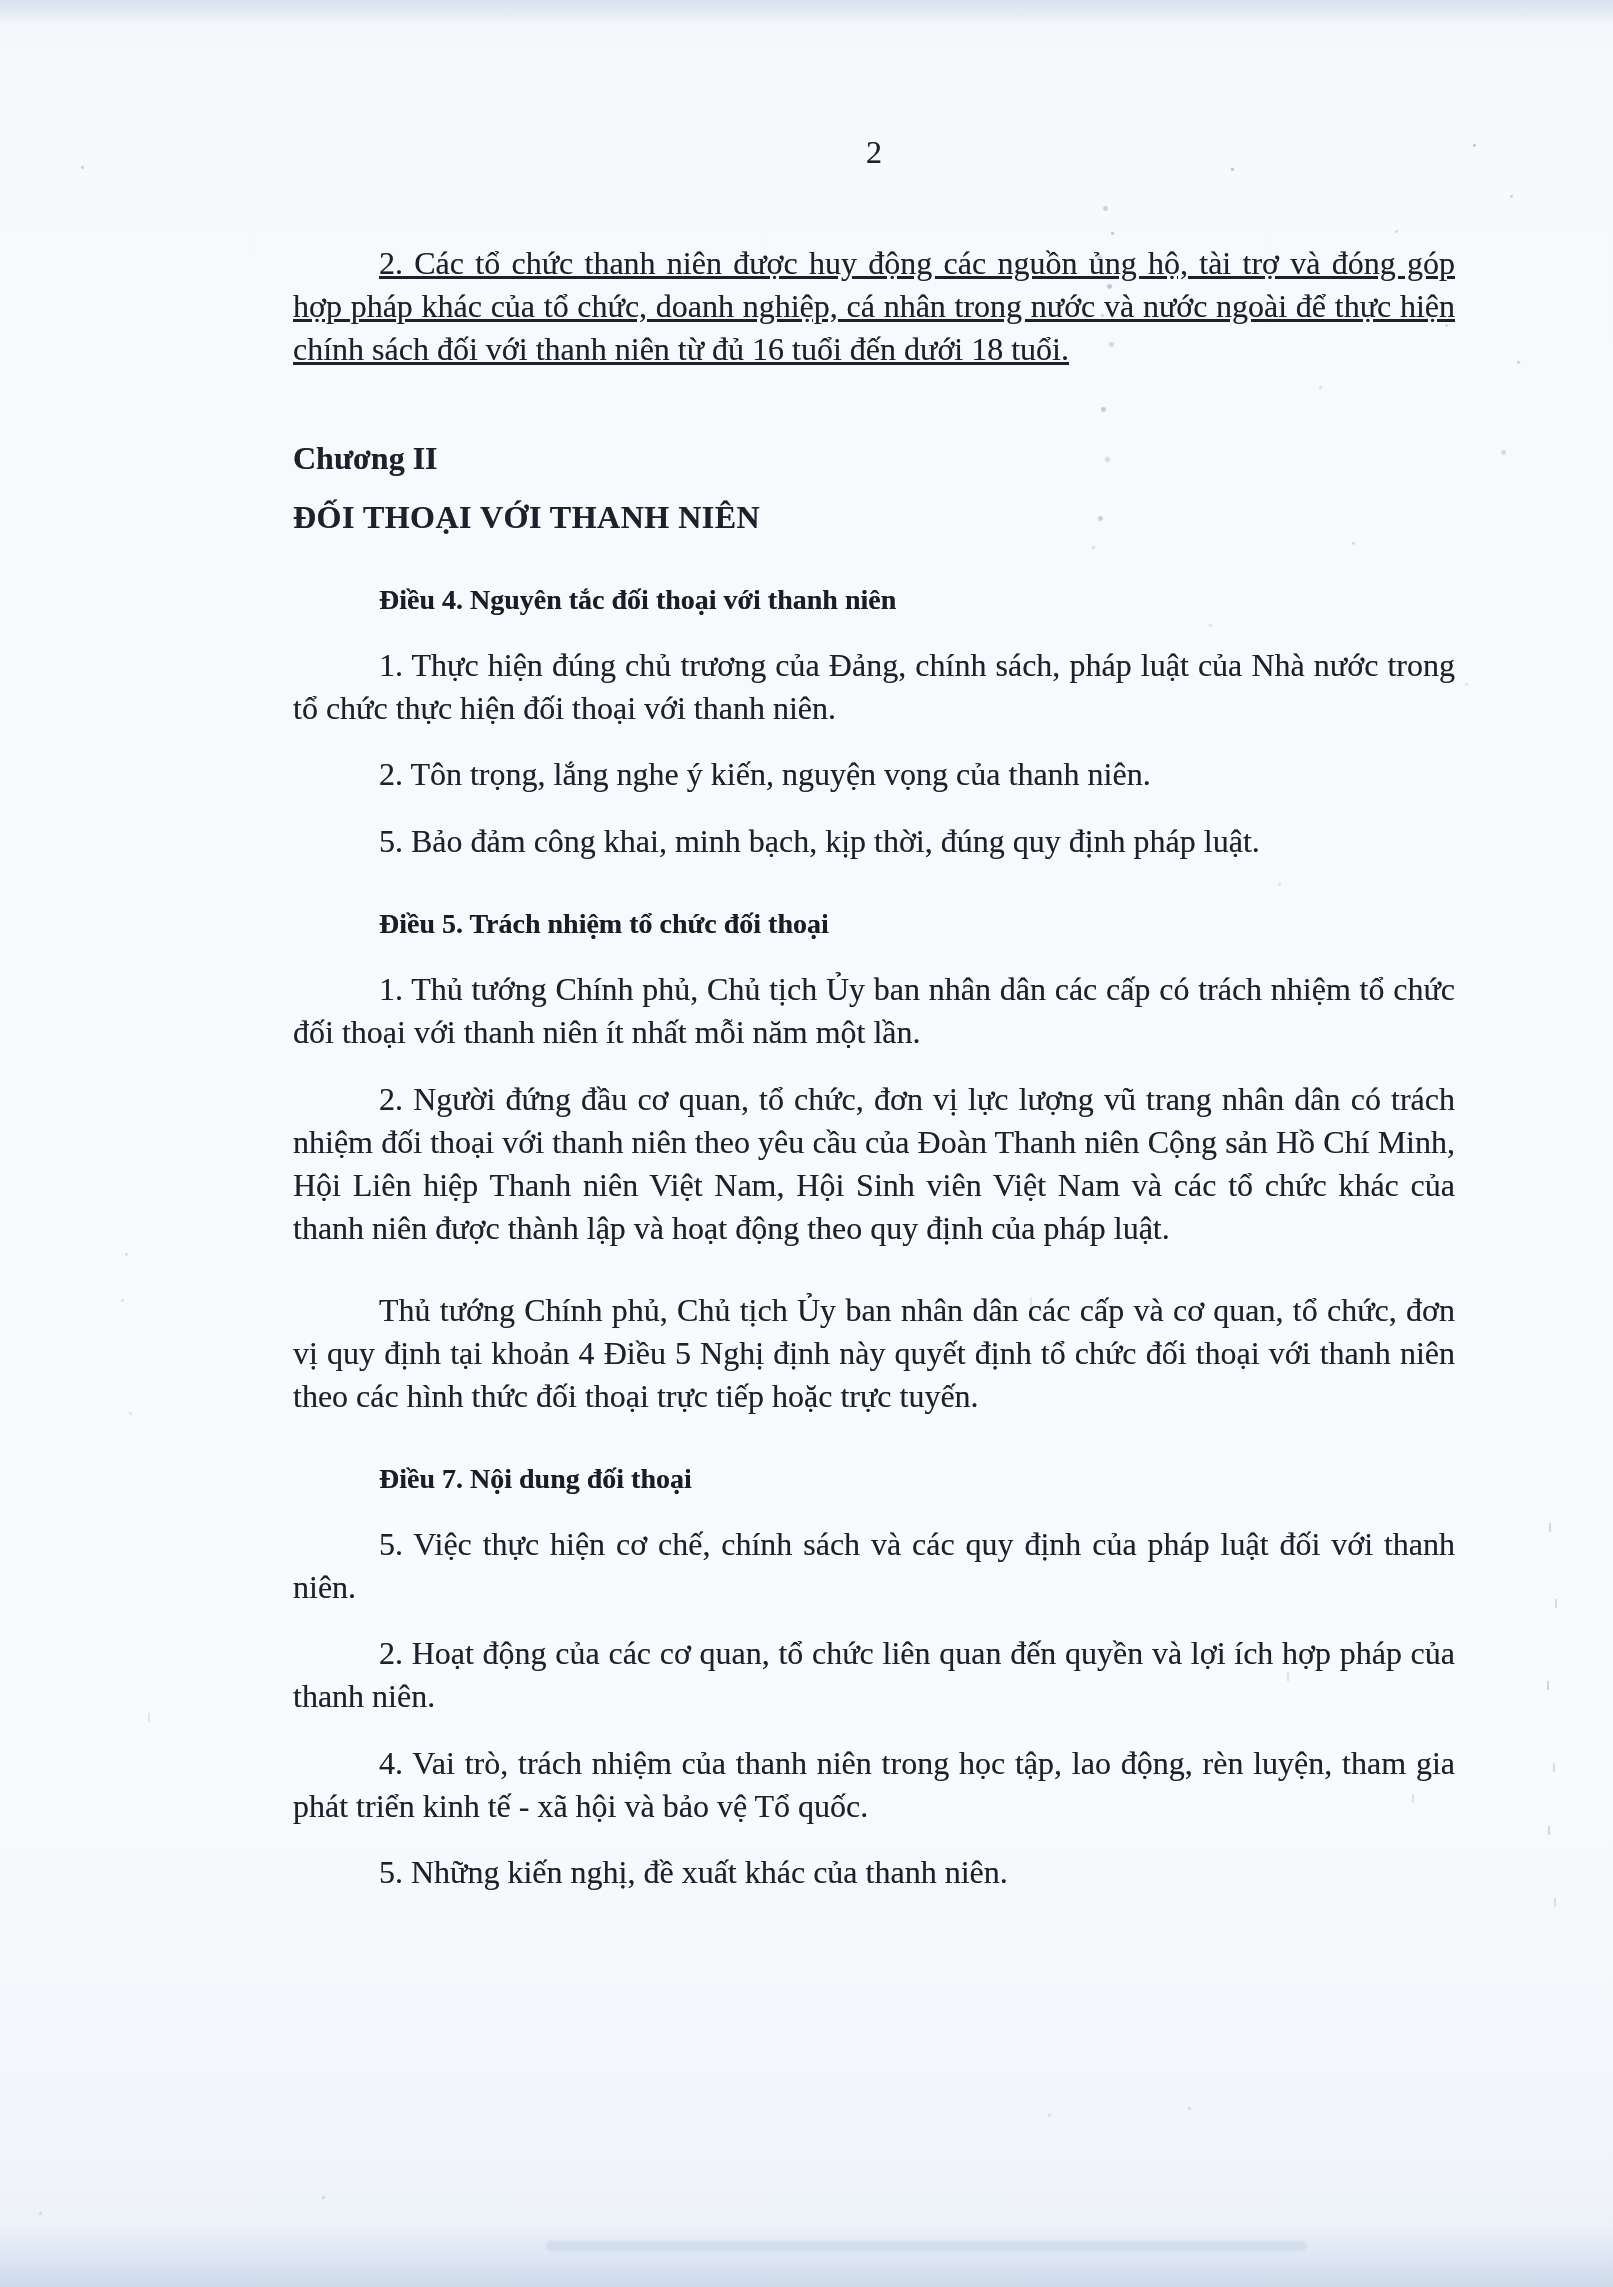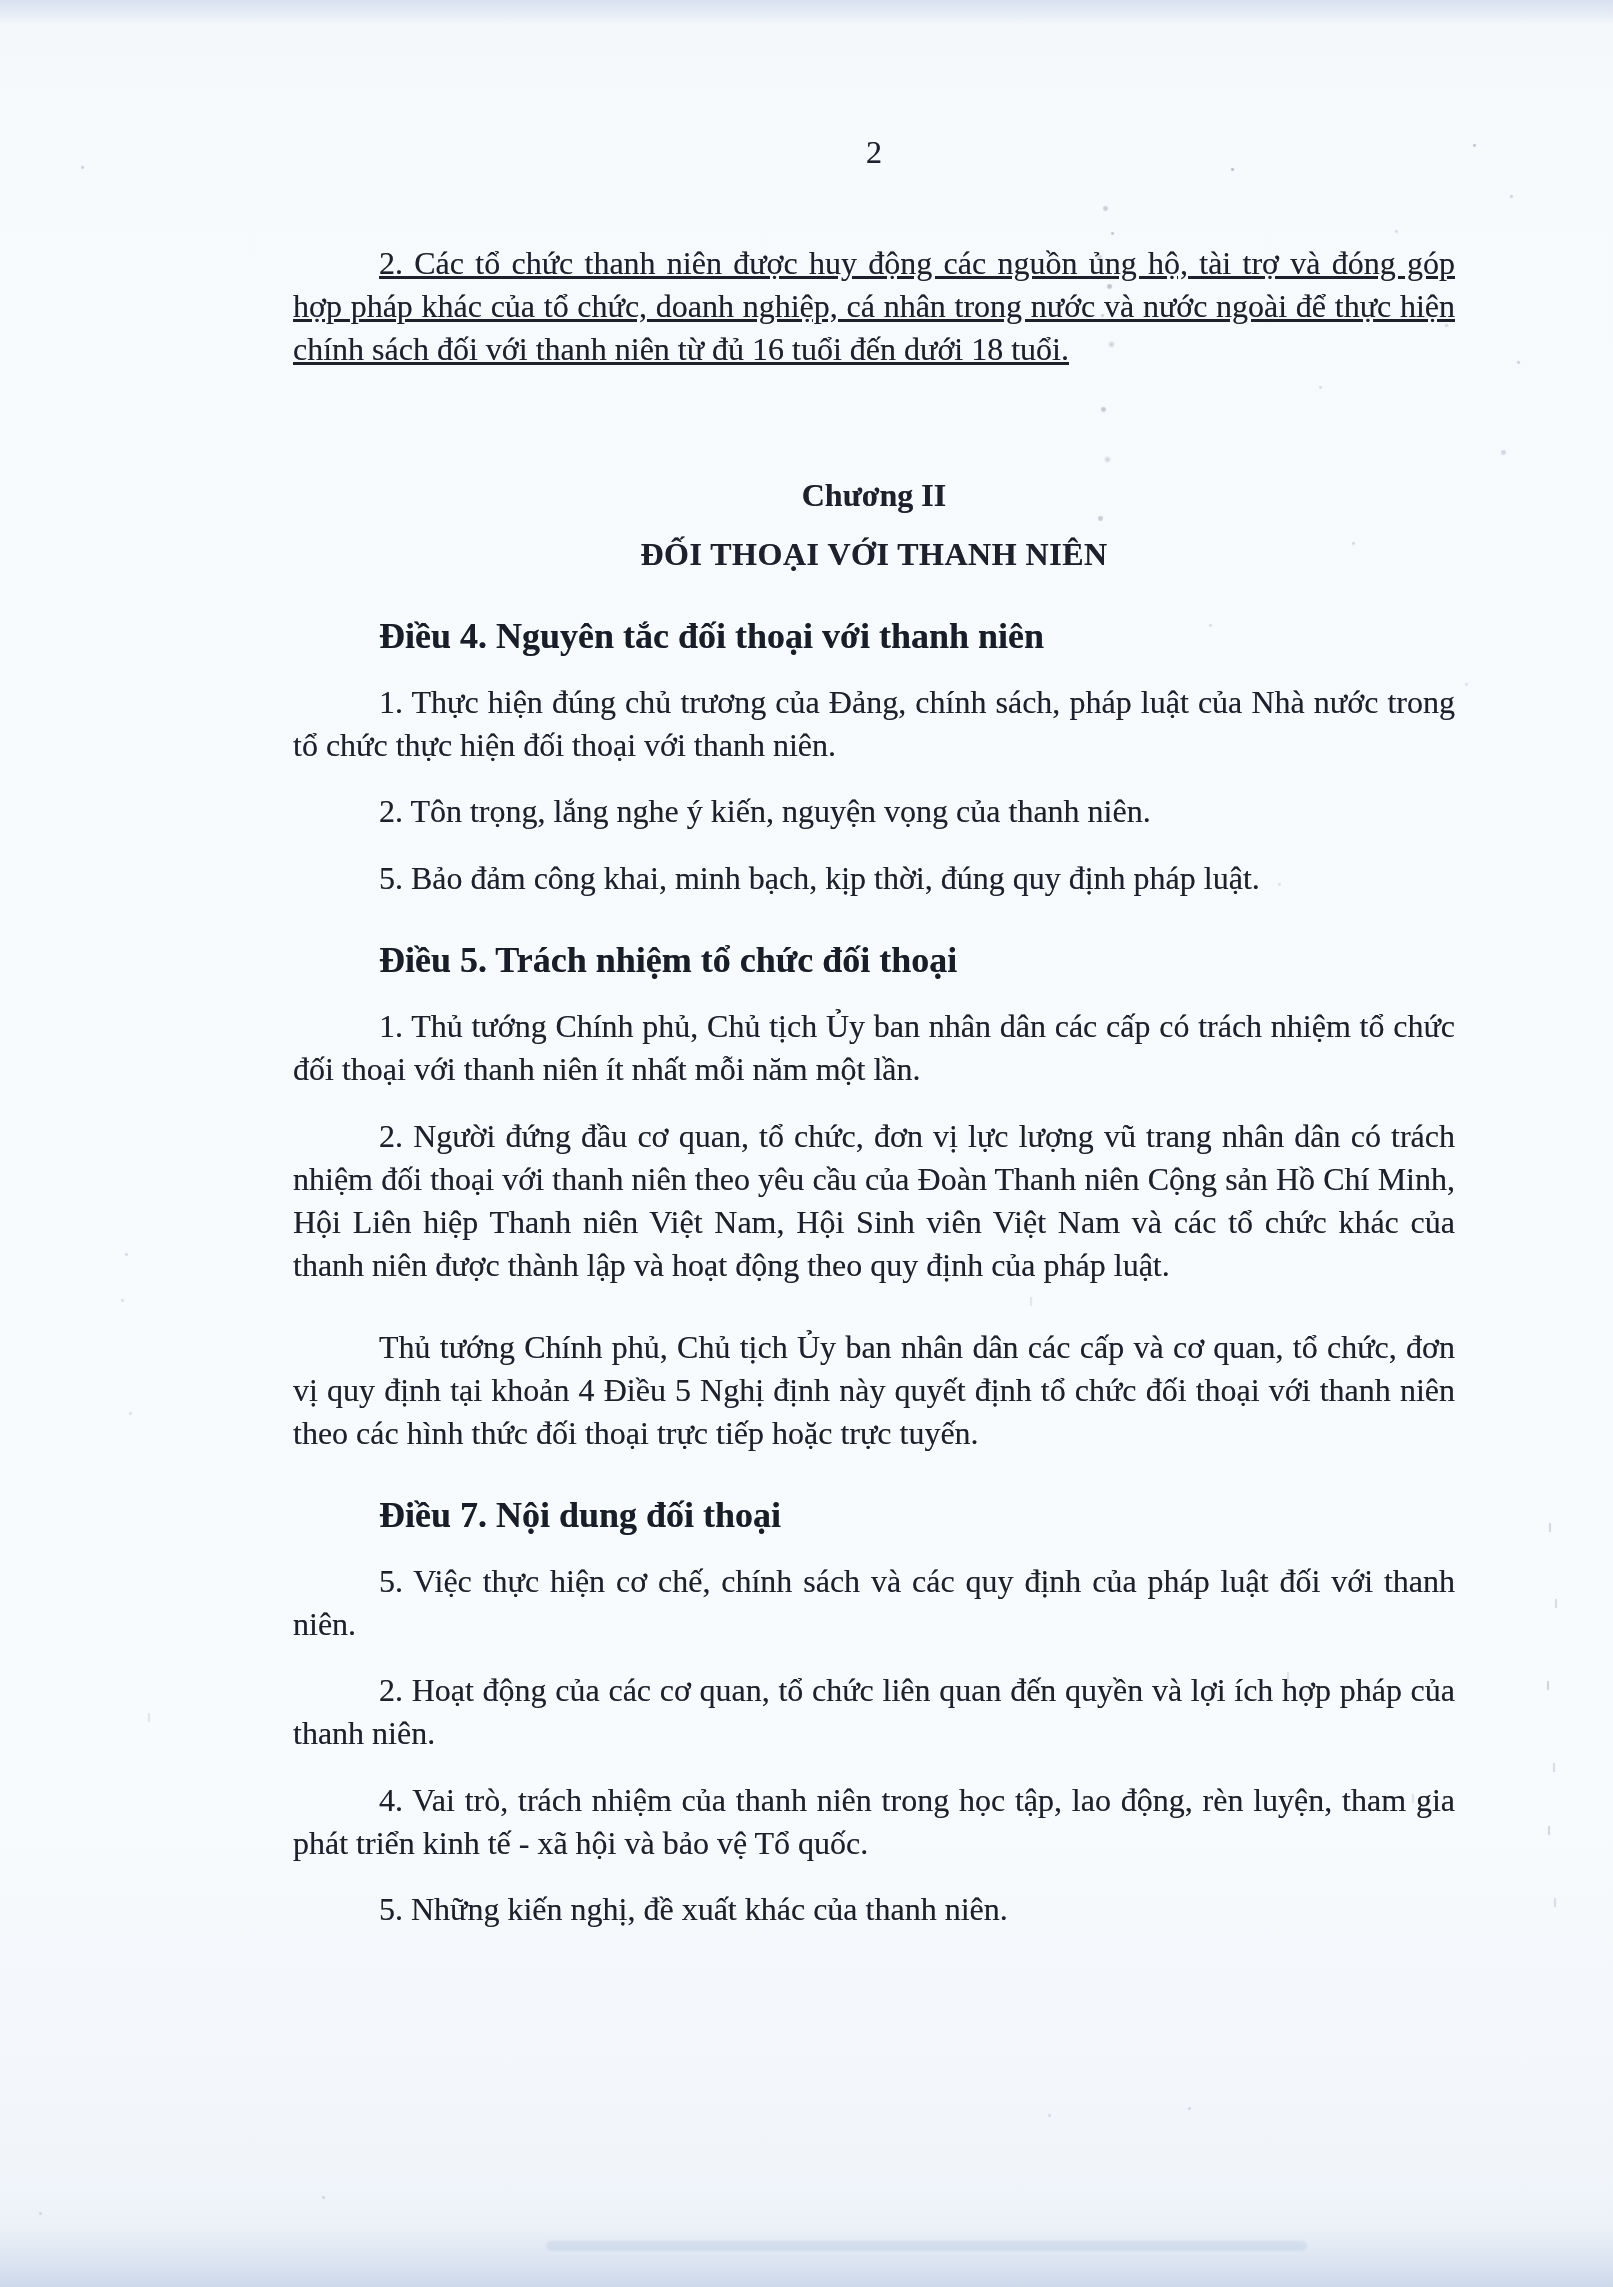--- a/index.html
+++ b/index.html
@@ -29,27 +29,27 @@
   .page-number {
     margin-top: 131px;
     text-align: center;
   }
   .para {
     margin: 23.4px 0 0 0;
     text-align: justify;
     text-indent: 86px;
   }
   .intro { margin-top: 68px; text-decoration: underline; }
-  .chapter { margin-top: 103px; text-align: center; }
+  .chapter { margin-top: 66px; text-align: left; }
   .chapter-label { font-weight: bold; }
   .chapter-title { font-weight: bold; margin-top: 15.6px; letter-spacing: 0.5px; }
   .article { margin-top: 39px; }
   .article-heading {
     margin: 0;
-    font-size: 36px;
+    font-size: 28px;
     line-height: 43px;
     font-weight: bold;
     text-indent: 86px;
     text-align: left;
     color: #191d28;
   }
   
   .noise-dots {
     position: absolute;
     top: 0; left: 0;

